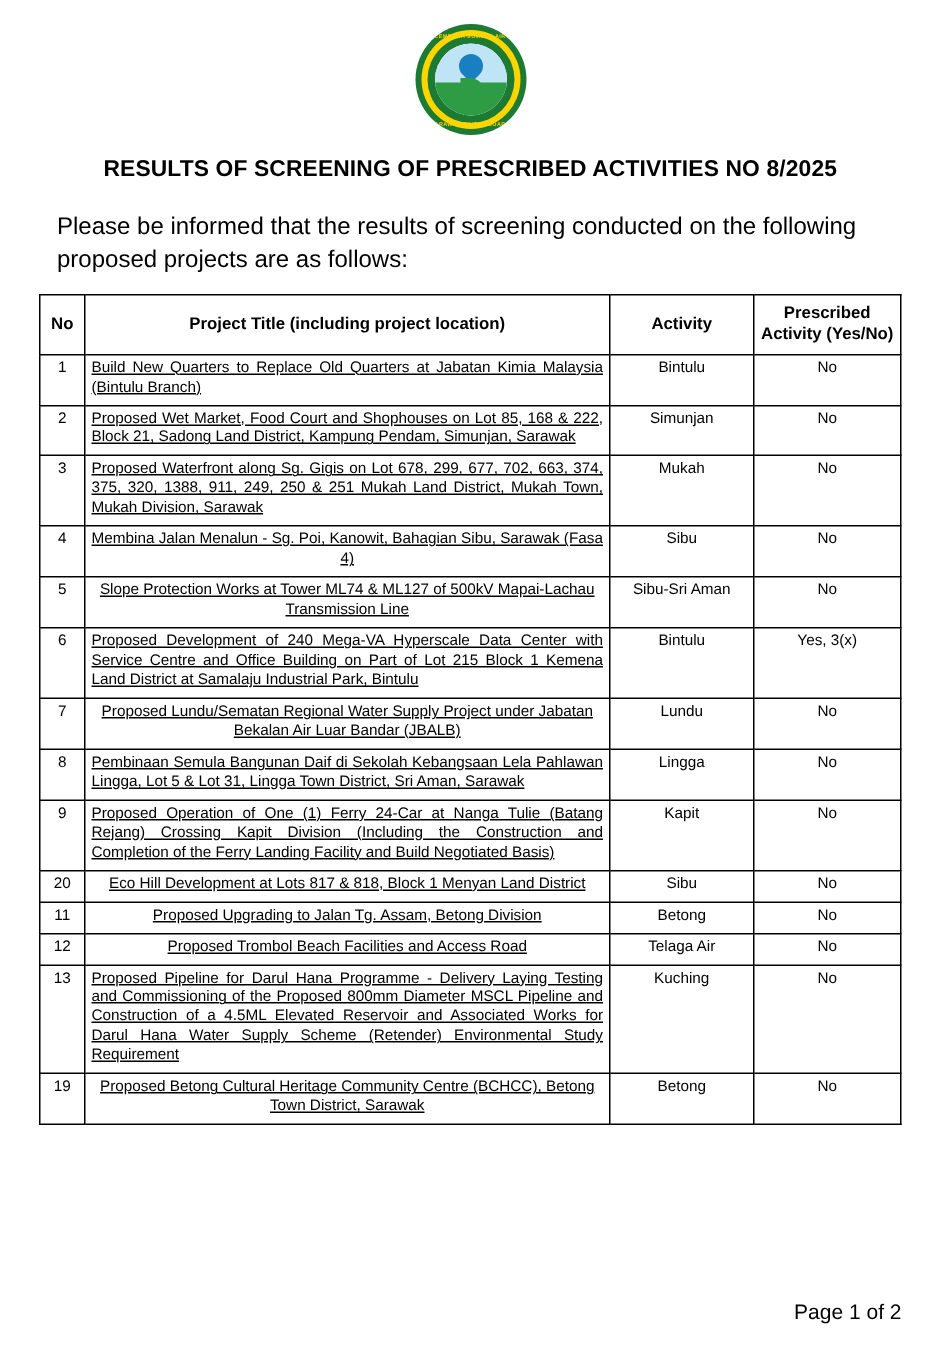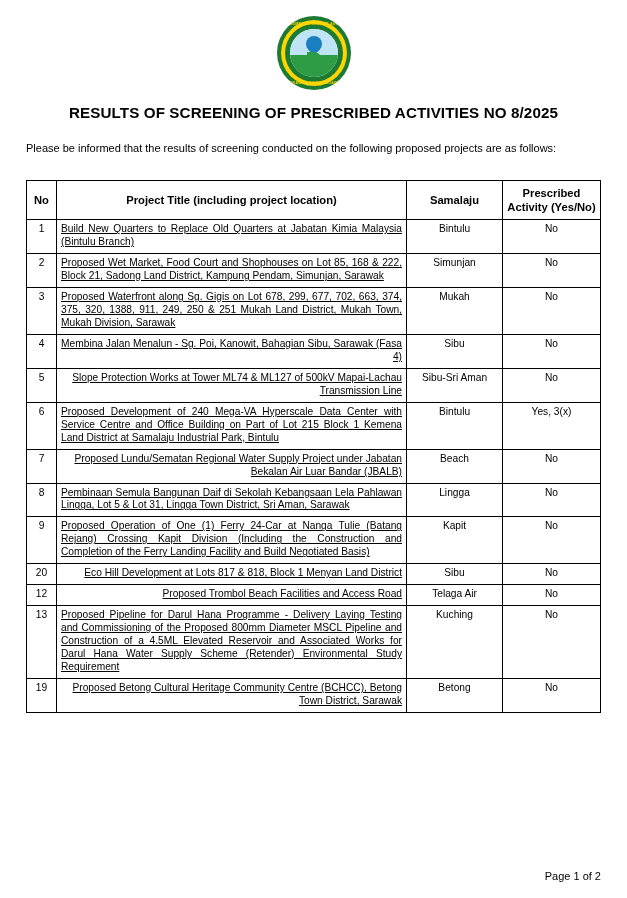--- a/index.html
+++ b/index.html
@@ -104,29 +104,29 @@
 
   
   h1.doc-title {
     margin: 12px 0 0 0;
     text-align: center;
     font-size: 15.2px;
     font-weight: bold;
     letter-spacing: .1px;
   }
   p.intro {
-    margin: 20px 0 0 0;
-    font-size: 11px;
+    margin: 20px 0 0 12px;
+    font-size: 16px;
     line-height: 1.35;
     text-align: left;
   }
 
   
   table.results {
-    margin-top: 24px;
+    margin-top: 12px;
     width: 100%;
     border-collapse: collapse;
     table-layout: fixed;
   }
   table.results th,
   table.results td {
     border: 1px solid #000000;
     vertical-align: top;
     padding: 3px 4px 4px 4px;
     font-size: 10.2px;
@@ -143,28 +143,28 @@
   col.c-title { width: 350px; }
   col.c-loc   { width: 96px; }
   col.c-pa    { width: 98px; }
 
   td.no     { text-align: center; font-size: 10.4px; }
   td.title  { text-align: justify; text-justify: inter-word; text-decoration: underline; }
   td.loc    { text-align: center; font-size: 10.4px; }
   td.pa     { text-align: center; font-size: 10.4px; }
 
   
-  td.title.plain { text-align: right; }
+  td.title.plain { text-align: center; }
 
   
   .footer {
     position: absolute;
     right: 26px;
     bottom: 16px;
-    font-size: 11px;
+    font-size: 14px;
     margin-top: 10px;
   }
 </style>
 </head>
 <body>
 
 <div class="page">
 
   <div class="logo-wrap">
     <div class="logo">
@@ -189,21 +189,21 @@
     <colgroup>
       <col class="c-no">
       <col class="c-title">
       <col class="c-loc">
       <col class="c-pa">
     </colgroup>
     <thead>
       <tr>
         <th>No</th>
         <th>Project Title (including project location)</th>
-        <th>Samalaju</th>
+        <th>Activity</th>
         <th>Prescribed Activity (Yes/No)</th>
       </tr>
     </thead>
     <tbody>
       <tr>
         <td class="no">1</td>
         <td class="title">Build New Quarters to Replace Old Quarters at Jabatan Kimia Malaysia (Bintulu Branch)</td>
         <td class="loc">Bintulu</td>
         <td class="pa">No</td>
       </tr>
@@ -233,21 +233,21 @@
       </tr>
       <tr>
         <td class="no">6</td>
         <td class="title">Proposed Development of 240 Mega-VA Hyperscale Data Center with Service Centre and Office Building on Part of Lot 215 Block 1 Kemena Land District at Samalaju Industrial Park, Bintulu</td>
         <td class="loc">Bintulu</td>
         <td class="pa">Yes, 3(x)</td>
       </tr>
       <tr>
         <td class="no">7</td>
         <td class="title plain">Proposed Lundu/Sematan Regional Water Supply Project under Jabatan Bekalan Air Luar Bandar (JBALB)</td>
-        <td class="loc">Beach</td>
+        <td class="loc">Lundu</td>
         <td class="pa">No</td>
       </tr>
       <tr>
         <td class="no">8</td>
         <td class="title">Pembinaan Semula Bangunan Daif di Sekolah Kebangsaan Lela Pahlawan Lingga, Lot 5 &amp; Lot 31, Lingga Town District, Sri Aman, Sarawak</td>
         <td class="loc">Lingga</td>
         <td class="pa">No</td>
       </tr>
       <tr>
         <td class="no">9</td>
@@ -255,20 +255,26 @@
         <td class="loc">Kapit</td>
         <td class="pa">No</td>
       </tr>
       <tr>
         <td class="no">20</td>
         <td class="title plain">Eco Hill Development at Lots 817 &amp; 818, Block 1 Menyan Land District</td>
         <td class="loc">Sibu</td>
         <td class="pa">No</td>
       </tr>
       <tr>
+        <td class="no">11</td>
+        <td class="title plain">Proposed Upgrading to Jalan Tg. Assam, Betong Division</td>
+        <td class="loc">Betong</td>
+        <td class="pa">No</td>
+      </tr>
+      <tr>
         <td class="no">12</td>
         <td class="title plain">Proposed Trombol Beach Facilities and Access Road</td>
         <td class="loc">Telaga Air</td>
         <td class="pa">No</td>
       </tr>
       <tr>
         <td class="no">13</td>
         <td class="title">Proposed Pipeline for Darul Hana Programme - Delivery Laying Testing and Commissioning of the Proposed 800mm Diameter MSCL Pipeline and Construction of a 4.5ML Elevated Reservoir and Associated Works for Darul Hana Water Supply Scheme (Retender) Environmental Study Requirement</td>
         <td class="loc">Kuching</td>
         <td class="pa">No</td>

